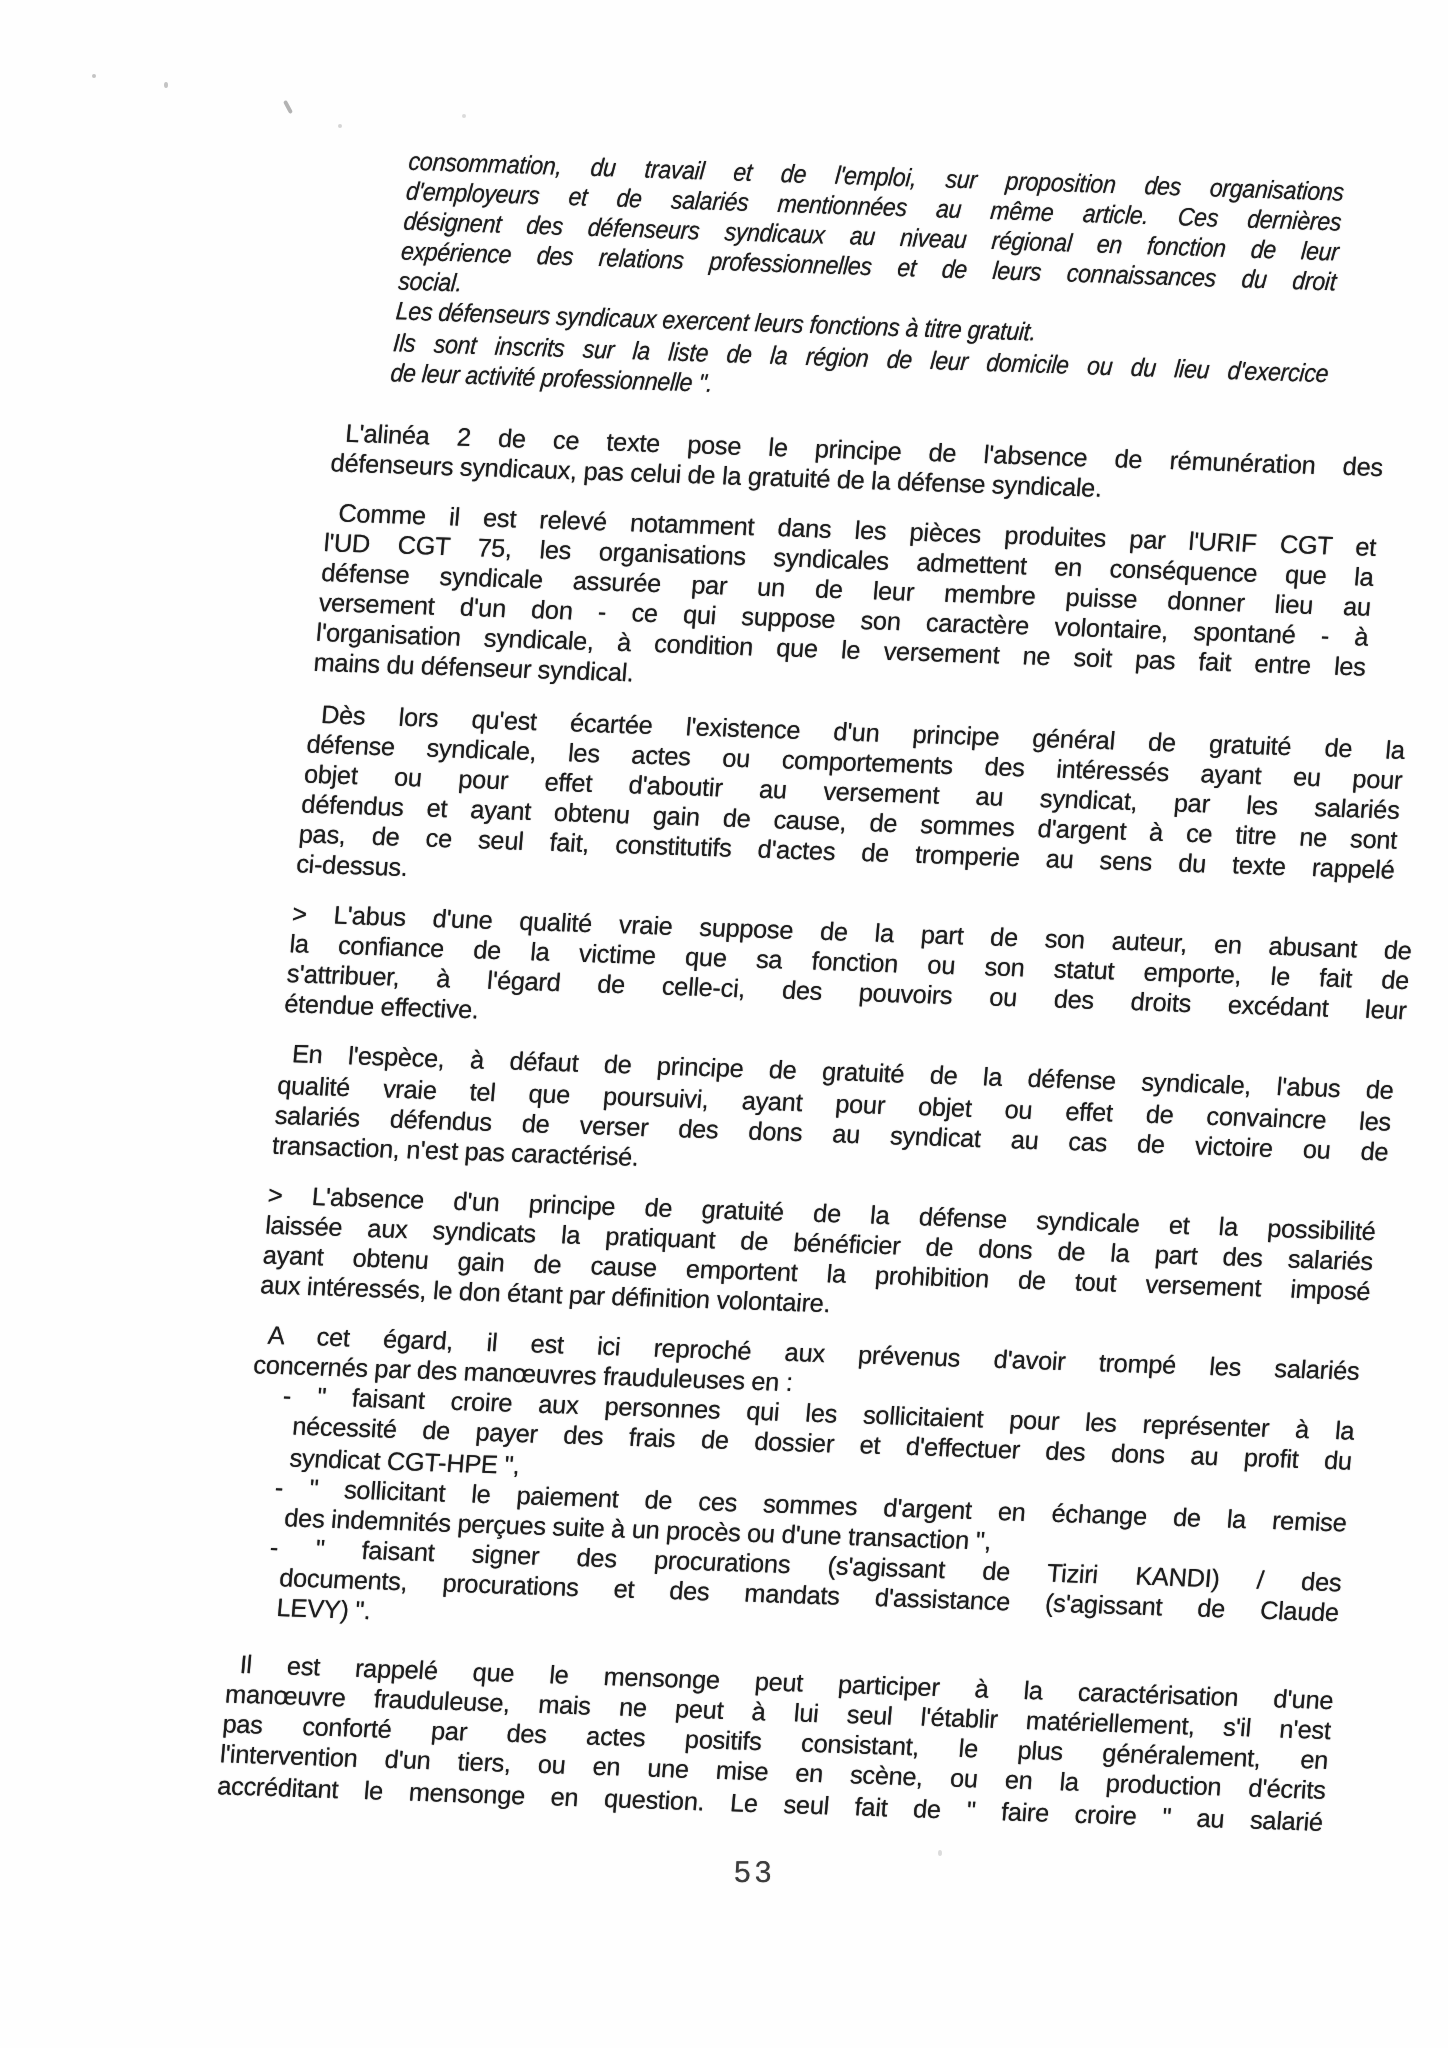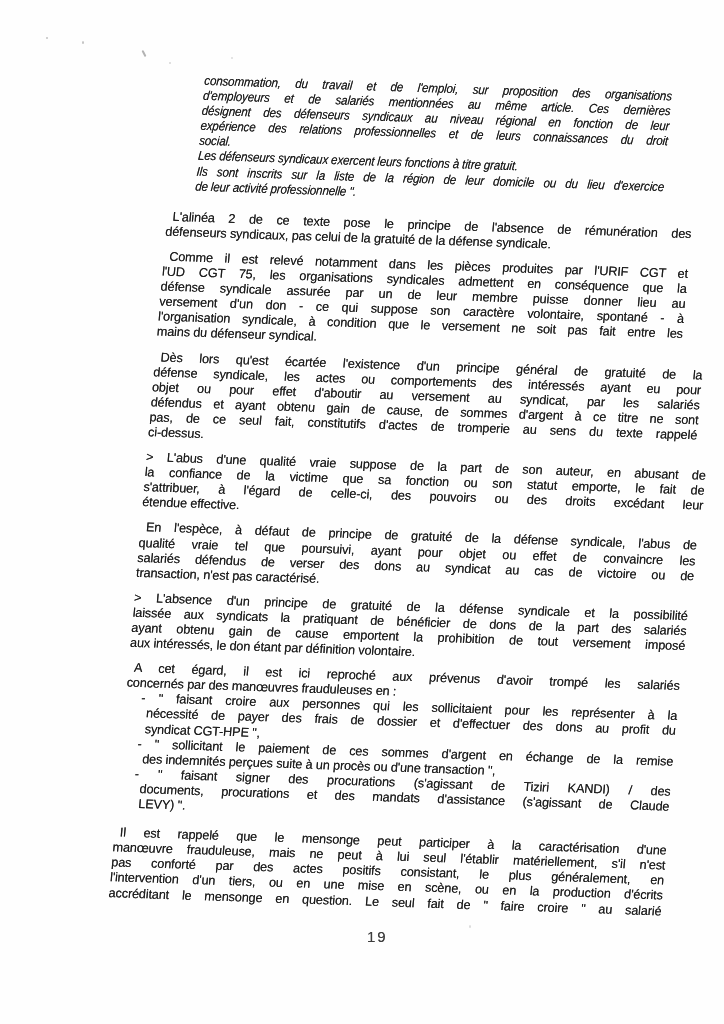--- a/index.html
+++ b/index.html
@@ -132,15 +132,15 @@
     <div class="block w553">
       <div class="ln ind">Il est rappelé que le mensonge peut participer à la caractérisation d'une</div>
       <div class="ln">manœuvre frauduleuse, mais ne peut à lui seul l'établir matériellement, s'il n'est</div>
       <div class="ln">pas conforté par des actes positifs consistant, le plus généralement, en</div>
       <div class="ln">l'intervention d'un tiers, ou en une mise en scène, ou en la production d'écrits</div>
       <div class="ln">accréditant le mensonge en question. Le seul fait de " faire croire " au salarié</div>
     </div>
 
   </div>
 
-  <div class="pageno">19</div>
+  <div class="pageno">53</div>
 
 </div>
 
 </body></html>

